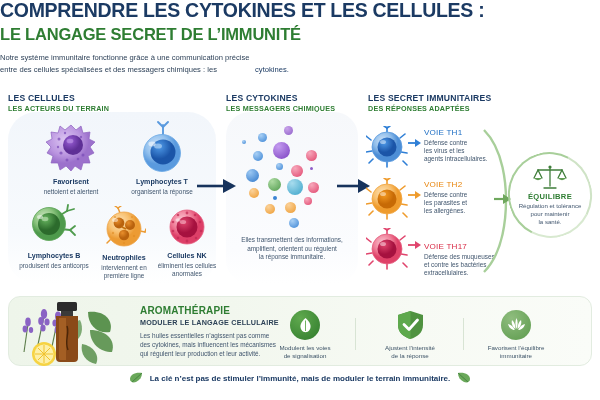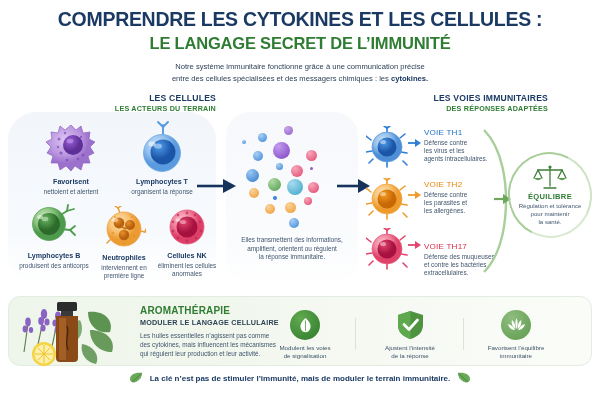--- a/index.html
+++ b/index.html
@@ -7,37 +7,37 @@
   body {
     font-family: "Liberation Sans", sans-serif;
     background:#ffffff;
     color:#1d3557;
     position:relative;
     overflow:hidden;
   }
   .page { position:relative; width:600px; height:400px; background:#fff; }
 
   
-  .header { padding-top:9px; text-align:center; }
+  .header { text-align:left; }
   .title-main {
     font-size:19.5px; font-weight:bold; letter-spacing:-0.3px;
     color:#1b3a63; line-height:1.08;
   }
   .title-sub {
     font-size:16.5px; font-weight:bold; letter-spacing:-0.2px;
     color:#2e7d32; line-height:1.1; margin-top:4px;
   }
   .intro {
     margin-top:9px; font-size:7.6px; line-height:1.5; color:#2b3f56;
   }
-  .intro b { font-weight:bold; color:#1b3a63; }
+  .intro b { font-weight:normal; color:#1b3a63;margin-left:36px; }
 
   
   .col-heads { position:absolute; left:0; top:93px; width:600px; height:22px; }
-  .ch { position:absolute; text-align:right; }
+  .ch { position:absolute; text-align:left; }
   .ch .h1 { font-size:8.6px; font-weight:bold; color:#1b3a63; letter-spacing:.2px; }
   .ch .h2 { font-size:7.2px; font-weight:bold; color:#2e7d32; letter-spacing:.2px; margin-top:1px; }
 
   
   .panel-cells {
     position:absolute; left:8px; top:112px; width:208px; height:172px;
     background:linear-gradient(180deg,#f2f6fb 0%, #f7fafd 70%, #ffffff 100%);
     border-radius:28px;
   }
   .panel-cyto {
@@ -113,22 +113,26 @@
       <span>Notre système immunitaire fonctionne grâce à une communication précise</span><br>
       <span>entre des cellules spécialisées et des messagers chimiques : les </span><b>cytokines.</b>
     </div>
   </div>
 
   <div class="col-heads">
     <div class="ch" style="left:8px; width:208px;">
       <div class="h1">LES CELLULES</div>
       <div class="h2">LES ACTEURS DU TERRAIN</div>
     </div>
+    <div class="ch" style="left:226px; width:132px;">
+      <div class="h1">LES CYTOKINES</div>
+      <div class="h2">LES MESSAGERS CHIMIQUES</div>
+    </div>
     <div class="ch" style="left:368px; width:180px;">
-      <div class="h1">LES VOIES IMMUNITAIRES</div>
+      <div class="h1">LES SECRET IMMUNITAIRES</div>
       <div class="h2">DES RÉPONSES ADAPTÉES</div>
     </div>
   </div>
 
   <div class="panel-cells"></div>
   <div class="panel-cyto"></div>
 
   <div class="cell" style="left:28px; top:122px; width:86px;">
     <svg class="cellart" width="52" height="52" viewBox="0 0 52 52">
       <defs>

